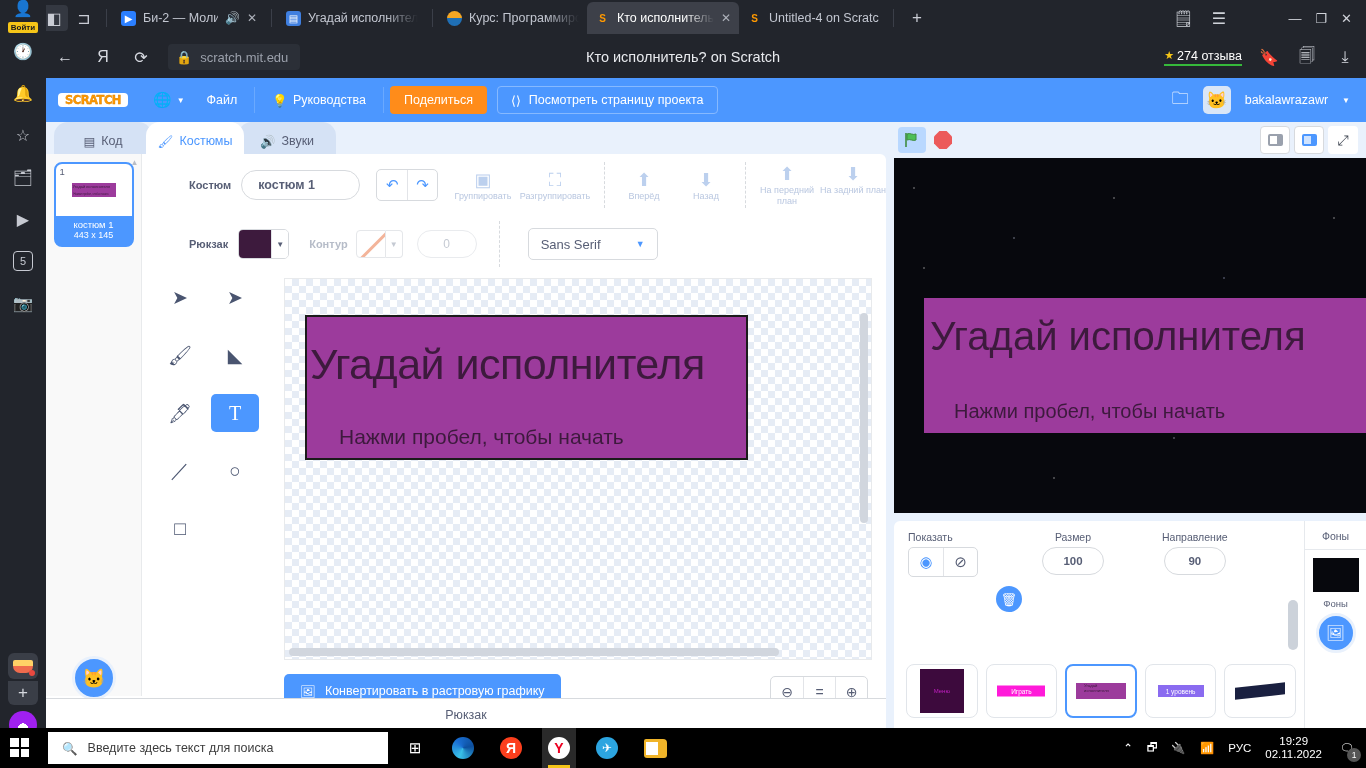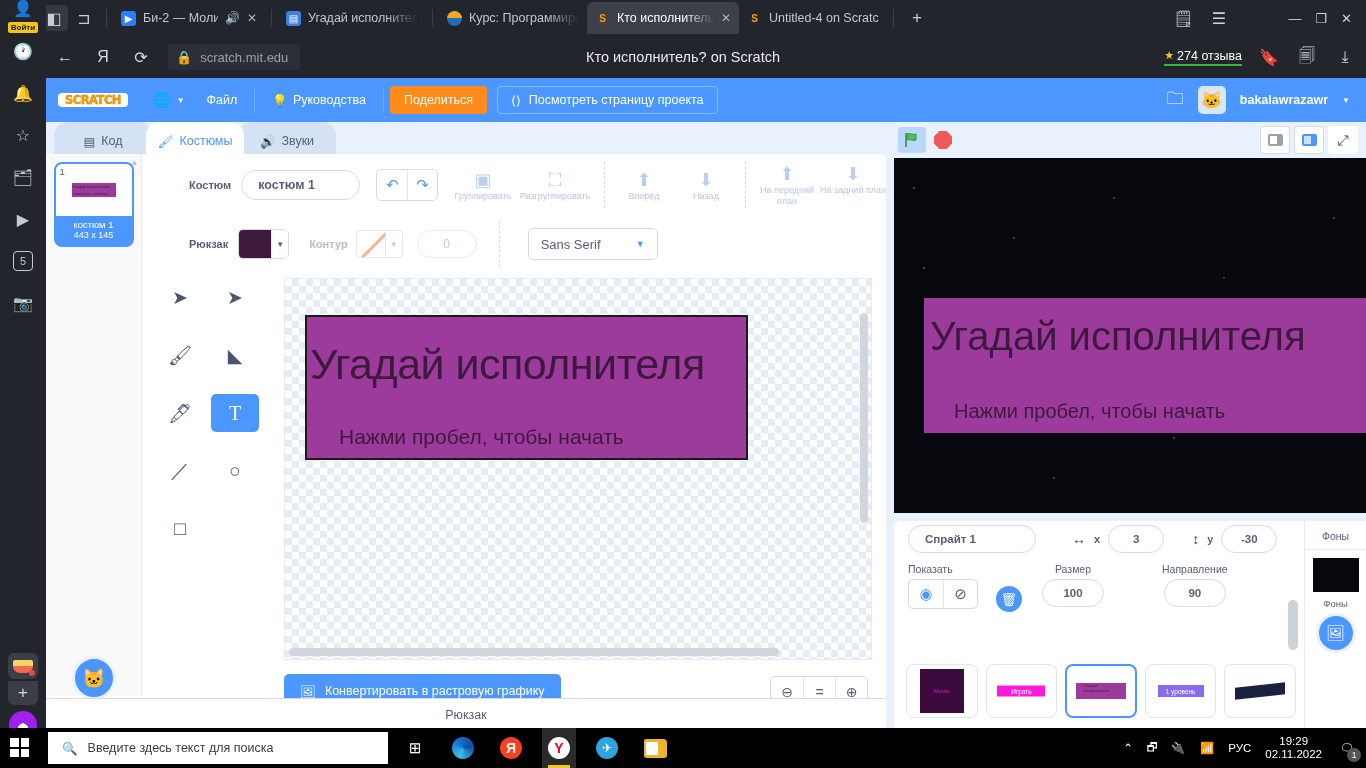--- a/index.html
+++ b/index.html
@@ -100,21 +100,21 @@
     color:#fff; font-size:12.5px; display:flex; align-items:center; padding:0 12px; margin:0 8px;
   }
   .sharebtn { height:28px; background:#ff8c1a; color:#fff; font-size:12.5px; border-radius:4px;
               display:flex; align-items:center; padding:0 14px; }
   .pagebtn { height:28px; border:1px solid #86b9ff; border-radius:4px; color:#fff; font-size:12.5px;
              display:flex; align-items:center; gap:8px; padding:0 13px; margin-left:10px; }
   .menu-right { margin-left:auto; display:flex; align-items:center; gap:14px; padding-right:4px; }
   .avatar { width:28px; height:28px; border-radius:5px; background:#d9e6f7; display:flex;
             align-items:center; justify-content:center; overflow:hidden;}
   .cat { font-size:17px; color:#5a6b8c; }
-  .uname { color:#fff; font-size:12.5px;font-weight:bold; }
+  .uname { color:#fff; font-size:12.5px; }
 
   
   .editor { position:relative; height:608px; }
 
   
   .tabs { position:absolute; left:0; top:0; display:flex; gap:0; padding-left:8px; }
   .etab { width:98px; height:38px; background:#d5e2f5; border-radius:14px 14px 0 0;
           display:flex; align-items:center; justify-content:center; gap:6px;
           font-size:12.5px; color:#575e75; margin-right:-6px; }
   .etab.active { background:#fff; color:#4c97ff; z-index:3; position:relative; }
@@ -622,33 +622,20 @@
 
         <div class="stage">
           <div class="stars"></div>
           <div class="stage-art">
             <span class="s1">Угадай исполнителя</span>
             <span class="s2">Нажми пробел, чтобы начать</span>
           </div>
         </div>
 
         <div class="spritepanel">
-          <div class="sp-row">
-            <span class="sp-input" style="width:128px">Спрайт 1</span>
-            <span class="axis" style="margin-left:36px">
-              <span class="ar">↔</span>
-              <span class="ax">x</span>
-              <span class="sp-num">3</span>
-            </span>
-            <span class="axis" style="margin-left:28px">
-              <span class="ar">↕</span>
-              <span class="ax">y</span>
-              <span class="sp-num">-30</span>
-            </span>
-          </div>
           <div class="sp-row2">
             <span class="col">
               <span class="sp-lbl">Показать</span>
               <span class="showgrp">
                 <span class="showbtn on">◉</span>
                 <span class="showbtn">⊘</span>
               </span>
             </span>
             <span class="col" style="margin-left:64px;align-items:center">
               <span class="sp-lbl">Размер</span>

